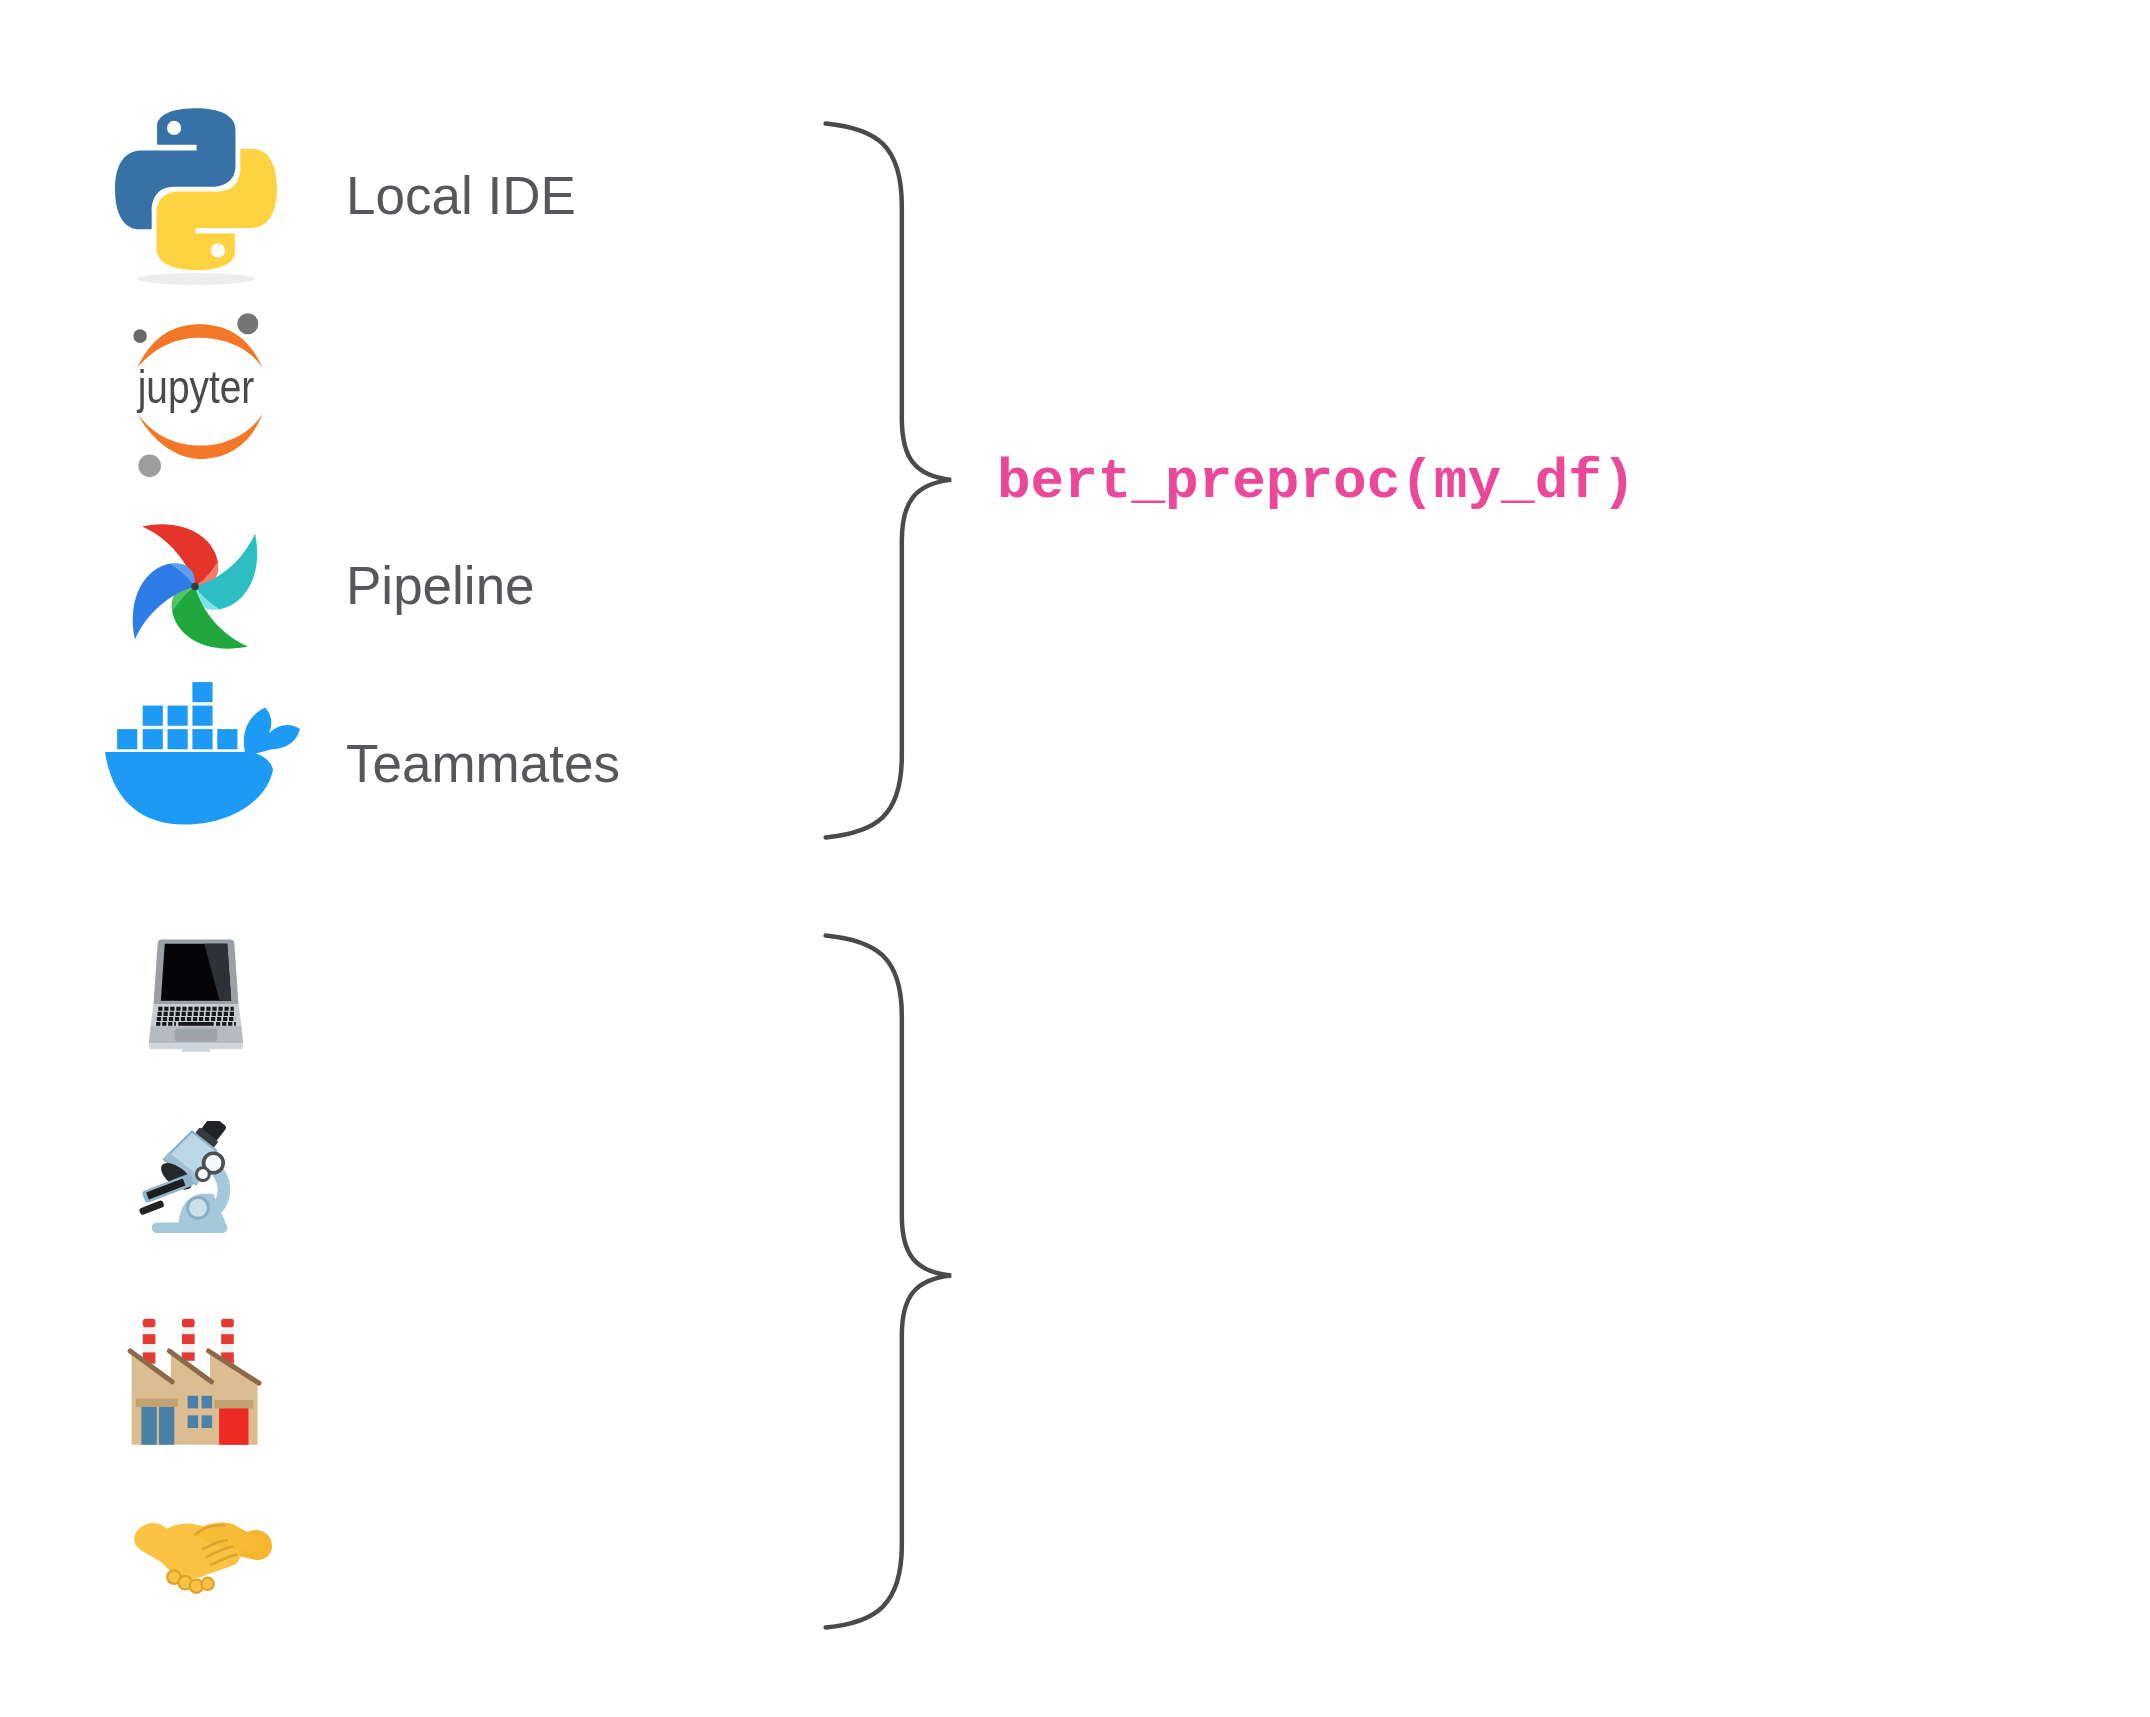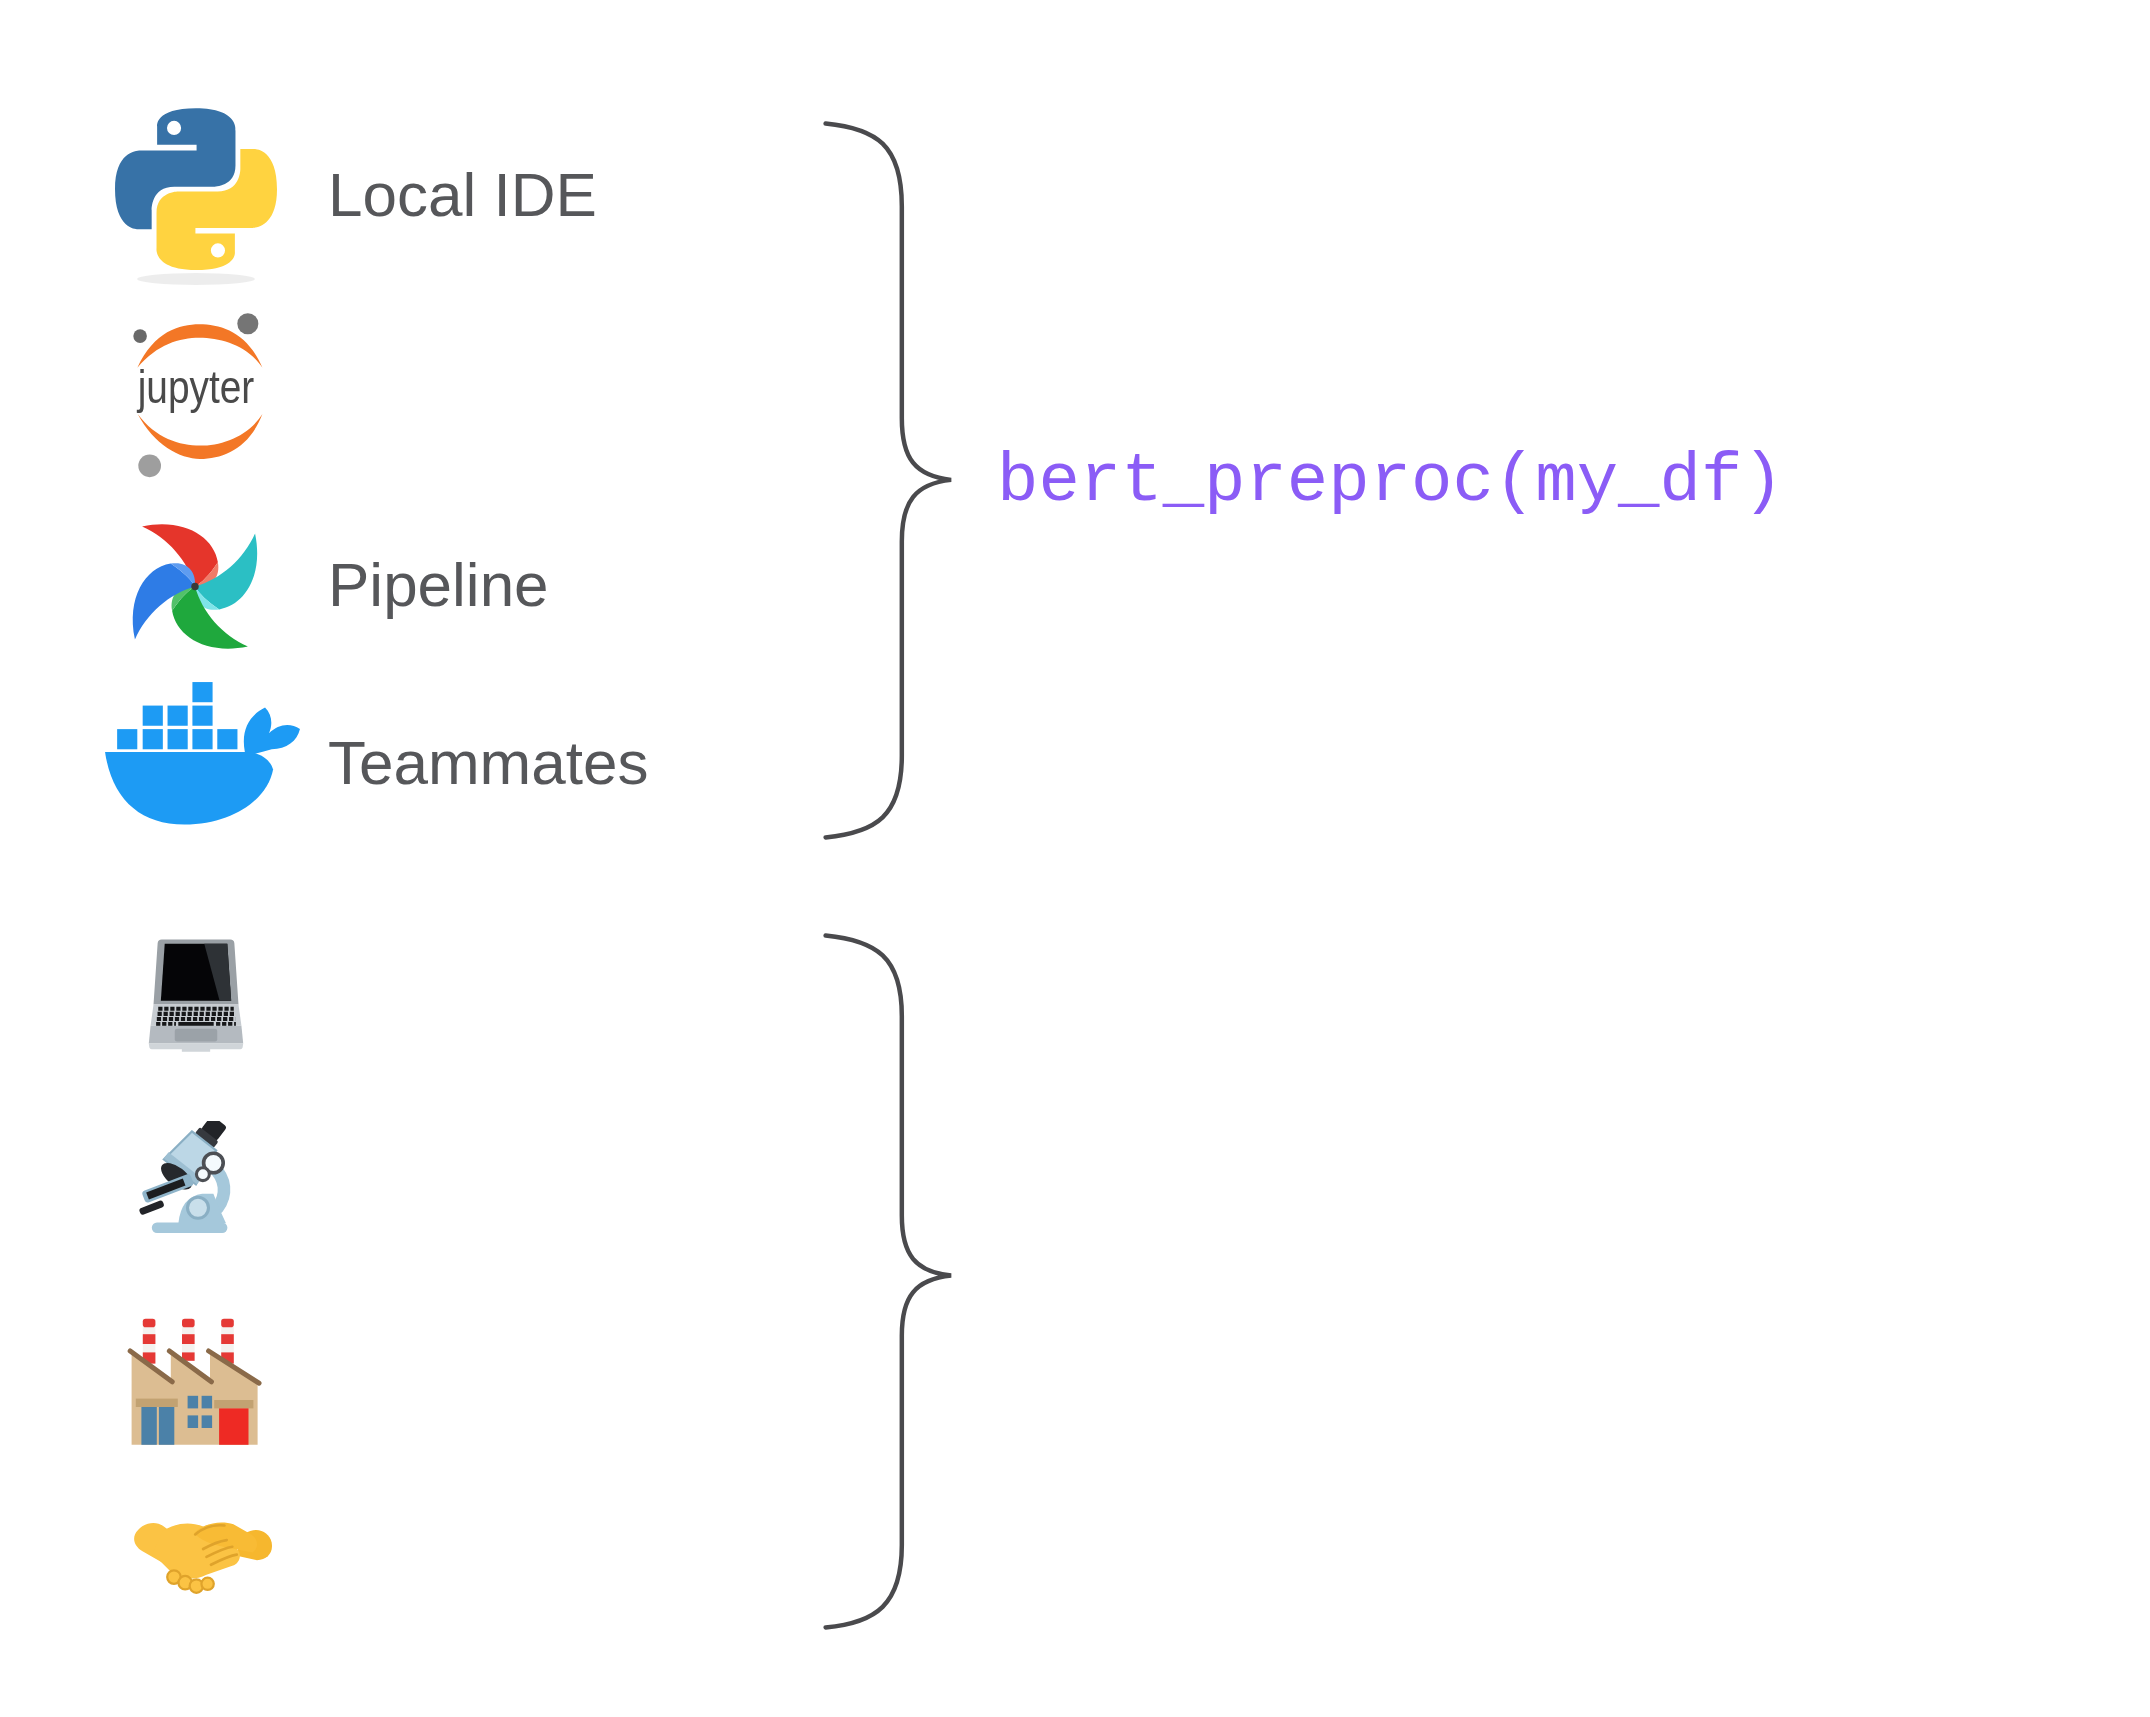--- a/index.html
+++ b/index.html
@@ -1,23 +1,23 @@
 <!DOCTYPE html>
 <html style="font-size:9px"><head>
 <meta charset="utf-8">
 <style>
   html,body{margin:0;padding:0;background:#ffffff;}
   .canvas{position:relative;width:2151px;height:1717px;background:#ffffff;overflow:hidden;
           font-family:"Liberation Sans",sans-serif;}
   .icon{position:absolute;}
-  .row-label{position:absolute;left:328px;transform:translateY(-50%);
-             font-size:62px;color:#56575a;white-space:nowrap;line-height:1;}
+  .row-label{position:absolute;left:346px;transform:translateY(-50%);
+             font-size:53px;color:#56575a;white-space:nowrap;line-height:1;}
   .code{position:absolute;transform:translateY(-50%);
-        font-family:"Liberation Mono",monospace;font-weight:400;
-        font-size:69px;color:#8b5cf6;white-space:nowrap;line-height:1;}
+        font-family:"Liberation Mono",monospace;font-weight:700;
+        font-size:56px;color:#ec4899;white-space:nowrap;line-height:1;}
   .brace{position:absolute;}
 </style>
 </head>
 <body>
 
 <div class="canvas">
 
   <svg class="icon" style="left:115px;top:108px" width="162" height="180" viewBox="0 0 110 122">
     <ellipse cx="55" cy="116" rx="40" ry="4" fill="#000000" opacity="0.07"></ellipse>
     <path fill="#3772a7" fill-rule="evenodd" d="M54.9,0.1 C26.8,0.1 28.6,12.3 28.6,12.3 L28.6,24.9 L55.4,24.9 L55.4,28.7 L17.9,28.7 C17.9,28.7 0,26.7 0,54.9 C0,83.2 15.6,82.2 15.6,82.2 L24.9,82.2 L24.9,69 C24.9,69 24.4,53.4 40.3,53.4 L66.9,53.4 C66.9,53.4 81.8,53.6 81.8,39 L81.8,15 C81.8,15 84.1,0.1 54.9,0.1 Z M40.1,8.6 A4.8,4.8 0 1 1 40.1,18.2 A4.8,4.8 0 1 1 40.1,8.6 Z"></path>

